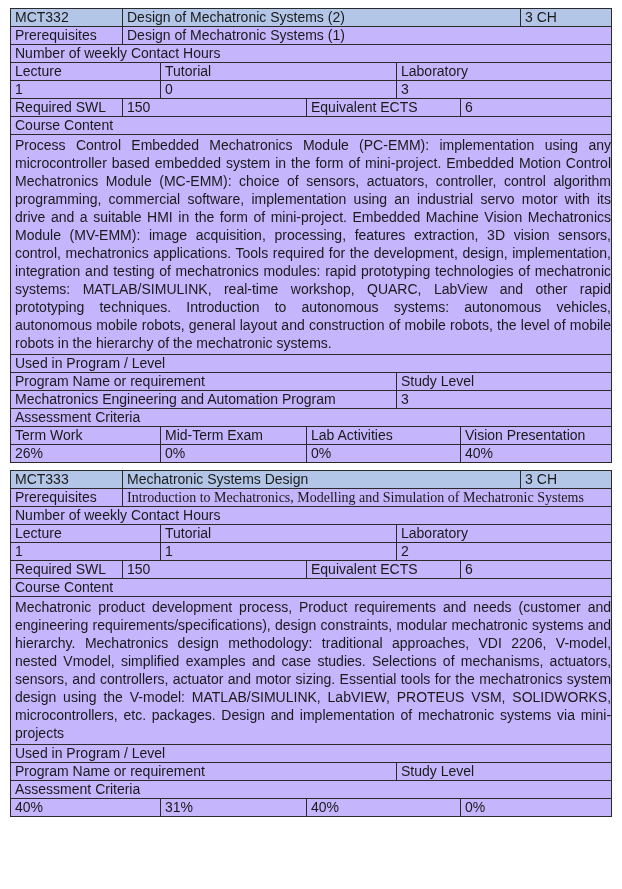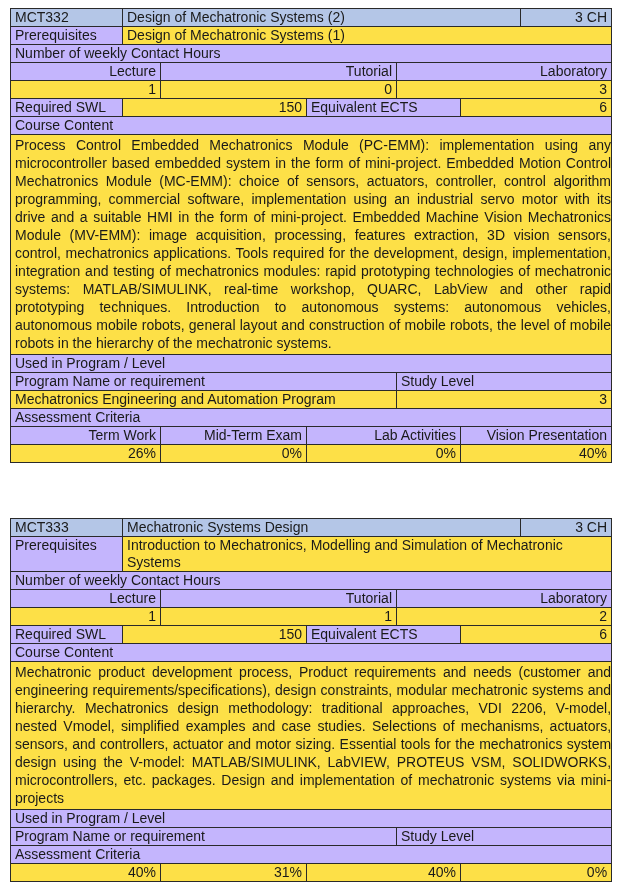--- a/index.html
+++ b/index.html
@@ -1,26 +1,26 @@
 <!DOCTYPE html>
 <html><head>
   <meta charset="utf-8">
   <style>
     html, body { margin: 0; padding: 0; background: #ffffff; }
     body { width: 622px; height: 889px; position: relative; font-family: "Liberation Sans", sans-serif; color: #1a1a1a; }
     .course { position: absolute; left: 10px; width: 601px; }
     #course-0 { top: 8px; }
-    #course-1 { top: 518px; }
+    #course-1 { top: 470px; }
     table { border-collapse: collapse; width: 601px; table-layout: fixed; font-size: 14px; }
     td { border: 1px solid #2a2a2a; padding: 0 4px; height: 17px; line-height: 17px; vertical-align: top; overflow: hidden; white-space: nowrap; }
     .blue { background: #b4c6e7; }
     .green { background: #c4b5fd; }
-    .white { background: #fde047; }
-    .center { text-align: right; }
-    .wrap { white-space: normal; }
+    .white { background: #c4b5fd; }
+    .center { text-align: left; }
+    .wrap { white-space: normal; font-family: Liberation Serif, serif; }
     .content { white-space: normal; text-align: justify; line-height: 18px; padding: 1px 0 2px 4px; }
   </style>
 </head>
 <body>
 
 <div class="course" id="course-0">
   <table>
     <colgroup>
       <col style="width:112px">
         <col style="width:38px">

